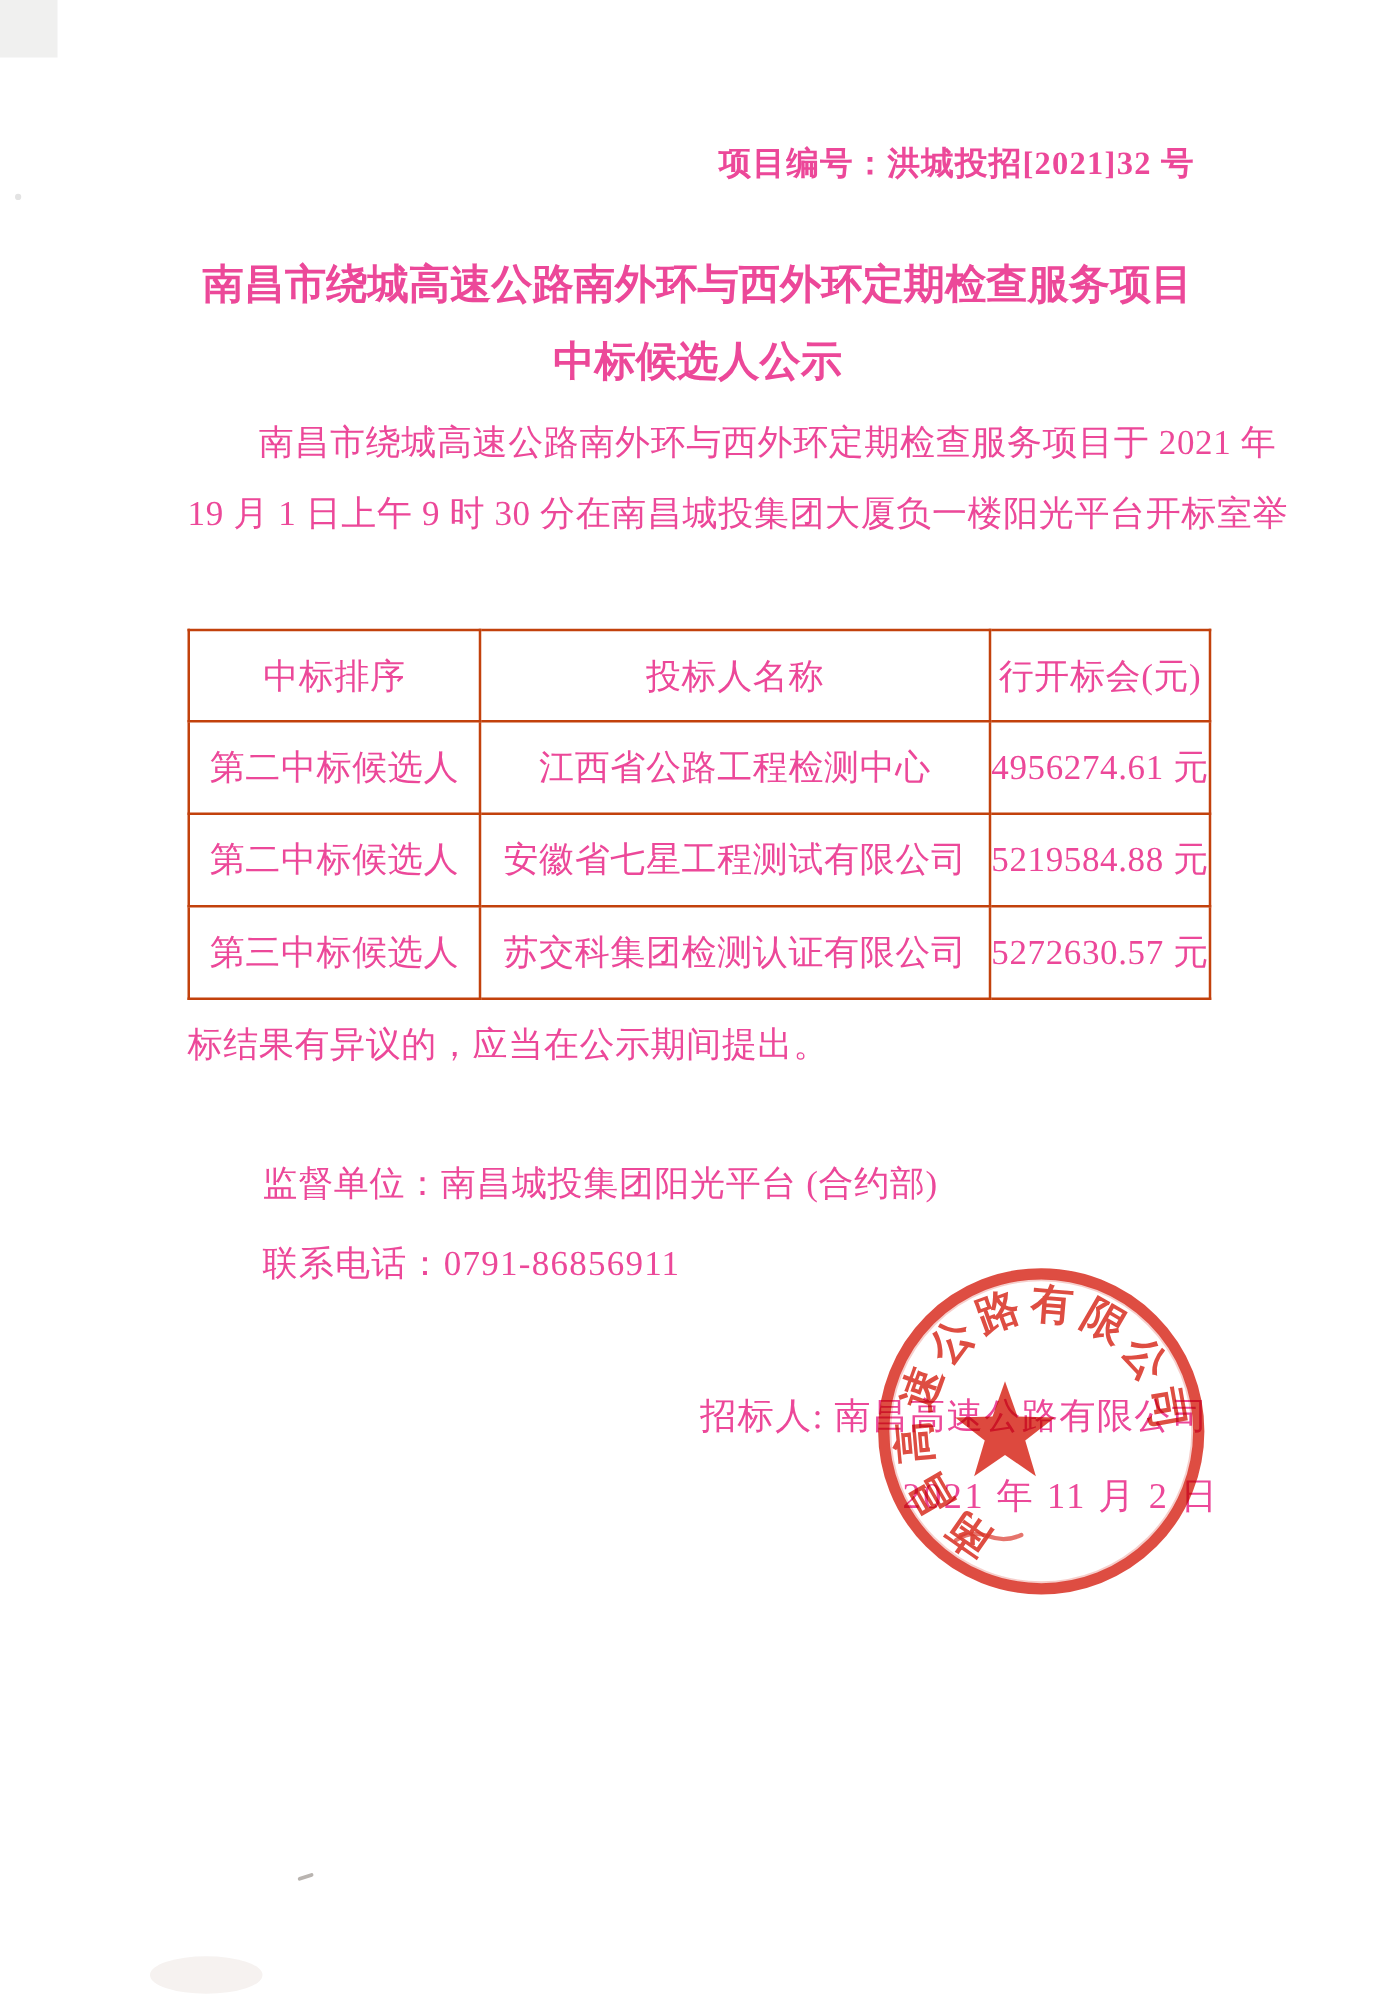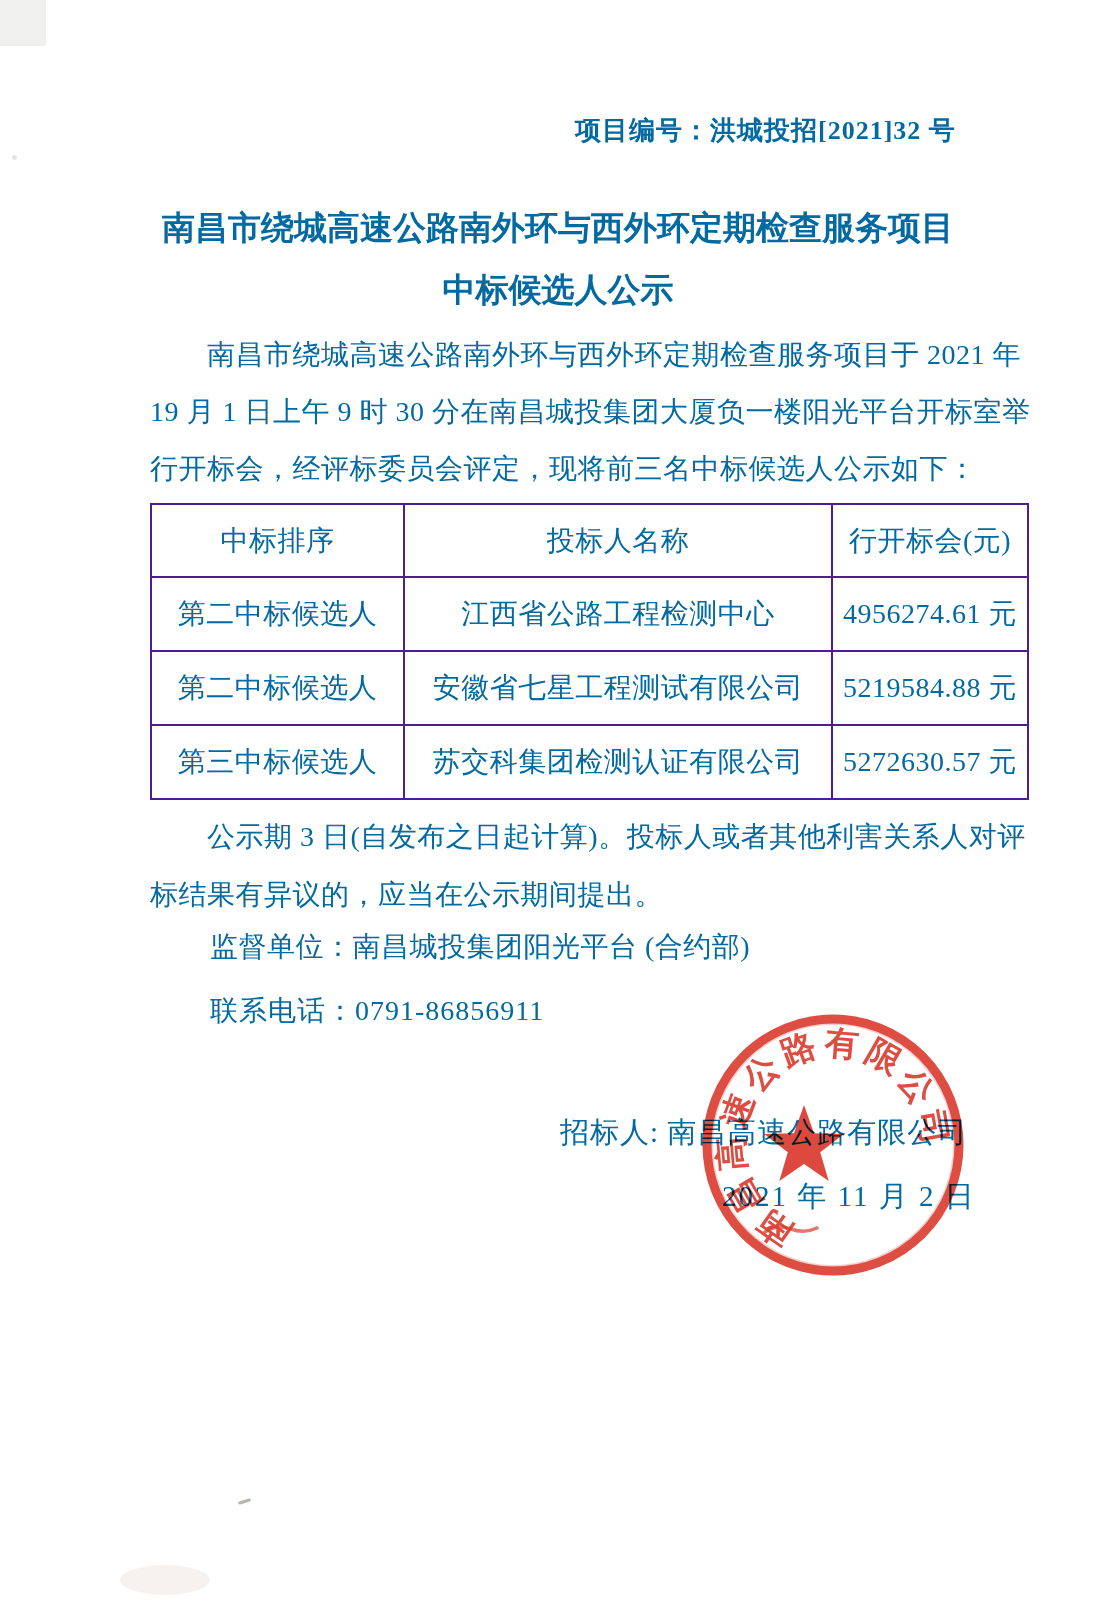--- a/index.html
+++ b/index.html
@@ -1,21 +1,21 @@
 <!DOCTYPE html>
 <html><head>
 <meta charset="utf-8">
 <style>
   html,body { margin:0; padding:0; background:#ffffff; }
   #page {
     position:relative;
     width:1120px; height:1600px;
     background:#ffffff;
     font-family:"Liberation Serif","DejaVu Serif",serif;
-    color:#0369a1;
+    color:#ec4899;
     overflow:hidden;
   }
   .abs { position:absolute; }
 
   
   .corner-smudge { left:0; top:0; width:46px; height:46px; background:#f0f0ef; }
   .dot-smudge { left:12px; top:155px; width:5px; height:5px; border-radius:50%; background:#e3e3e3; }
   .dash-smudge { left:238px; top:1500px; width:13px; height:3px; background:#b9b4b0; transform:rotate(-18deg); border-radius:2px; }
   .bottom-smudge { left:120px; top:1565px; width:90px; height:30px; background:#f6f2f0; border-radius:50%; }
 
@@ -35,23 +35,23 @@
   }
   .intro .line { height:57px; line-height:57px; white-space:nowrap; letter-spacing:0.5px; }
   .intro .line.indent { padding-left:57px; }
 
   table.bid-table {
     position:absolute; left:150px; top:503px;
     border-collapse:collapse; table-layout:fixed;
     font-size:28px; z-index:2; background:transparent;
   }
   table.bid-table td, table.bid-table th {
-    border:2px solid #4c1d95;
+    border:2px solid #c2410c;
     text-align:center; vertical-align:middle;
-    font-weight:normal; padding:10px; letter-spacing:0.5px;
+    font-weight:normal; padding:0; letter-spacing:0.5px;
   }
   .col-rank { width:231px; }
   .col-bidder { width:406px; }
   .col-price { width:174px; }
   tr.hdr { height:73px; }
   tr.row { height:74px; }
 
   .notice {
     left:150px; top:808px; width:840px;
     font-size:28px; z-index:2;
@@ -87,21 +87,20 @@
   <div class="abs project-number">项目编号：洪城投招[2021]32 号</div>
 
   <div class="abs doc-title">
     <div class="title-line">南昌市绕城高速公路南外环与西外环定期检查服务项目</div>
     <div class="title-line">中标候选人公示</div>
   </div>
 
   <div class="abs intro">
     <div class="line indent">南昌市绕城高速公路南外环与西外环定期检查服务项目于 2021 年</div>
     <div class="line">19 月 1 日上午 9 时 30 分在南昌城投集团大厦负一楼阳光平台开标室举</div>
-    <div class="line">行开标会，经评标委员会评定，现将前三名中标候选人公示如下：</div>
   </div>
 
   <table class="bid-table">
     <tbody>
         <tr class="hdr">
       <th class="col-rank">中标排序</th>
       <th class="col-bidder">投标人名称</th>
       <th class="col-price">行开标会(元)</th>
     </tr>
     <tr class="row">
@@ -116,21 +115,20 @@
     </tr>
     <tr class="row">
       <td>第三中标候选人</td>
       <td>苏交科集团检测认证有限公司</td>
       <td>5272630.57 元</td>
     </tr>
   </tbody>
     </table>
 
   <div class="abs notice">
-    <div class="line indent">公示期 3 日(自发布之日起计算)。投标人或者其他利害关系人对评</div>
     <div class="line">标结果有异议的，应当在公示期间提出。</div>
   </div>
 
   <div class="abs supervisor-line">监督单位：南昌城投集团阳光平台 (合约部)</div>
 
   <div class="abs phone-line">联系电话：0791-86856911</div>
 
   <div class="abs tenderer-line">招标人: 南昌高速公路有限公司</div>
 
   <div class="abs date-line">2021 年 11 月 2 日</div>

